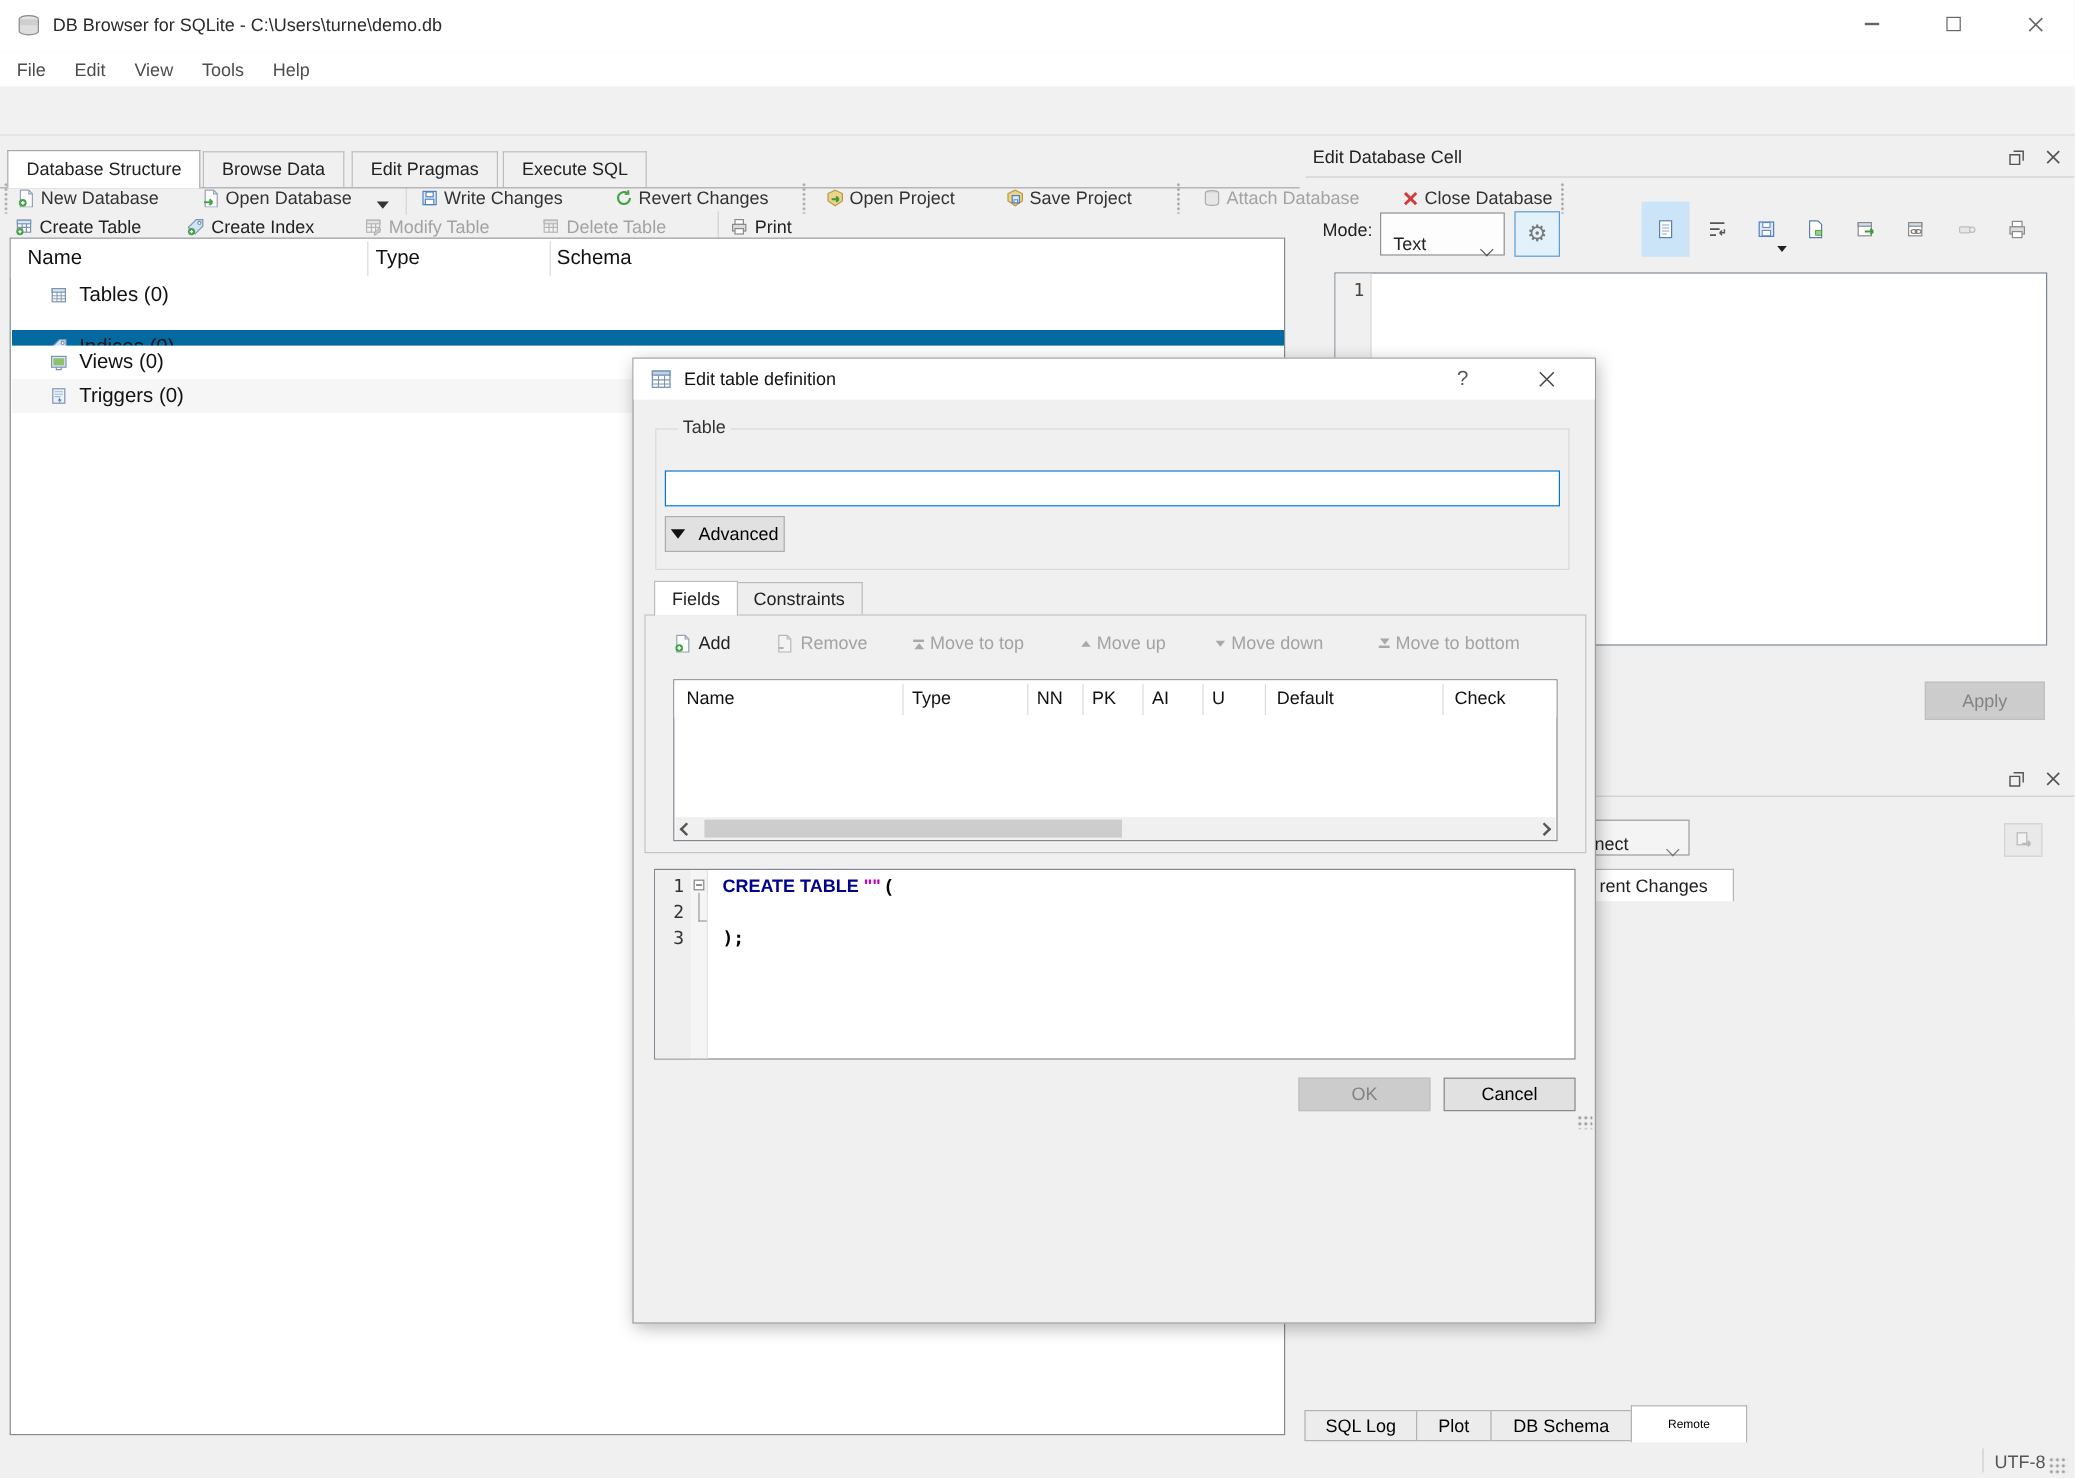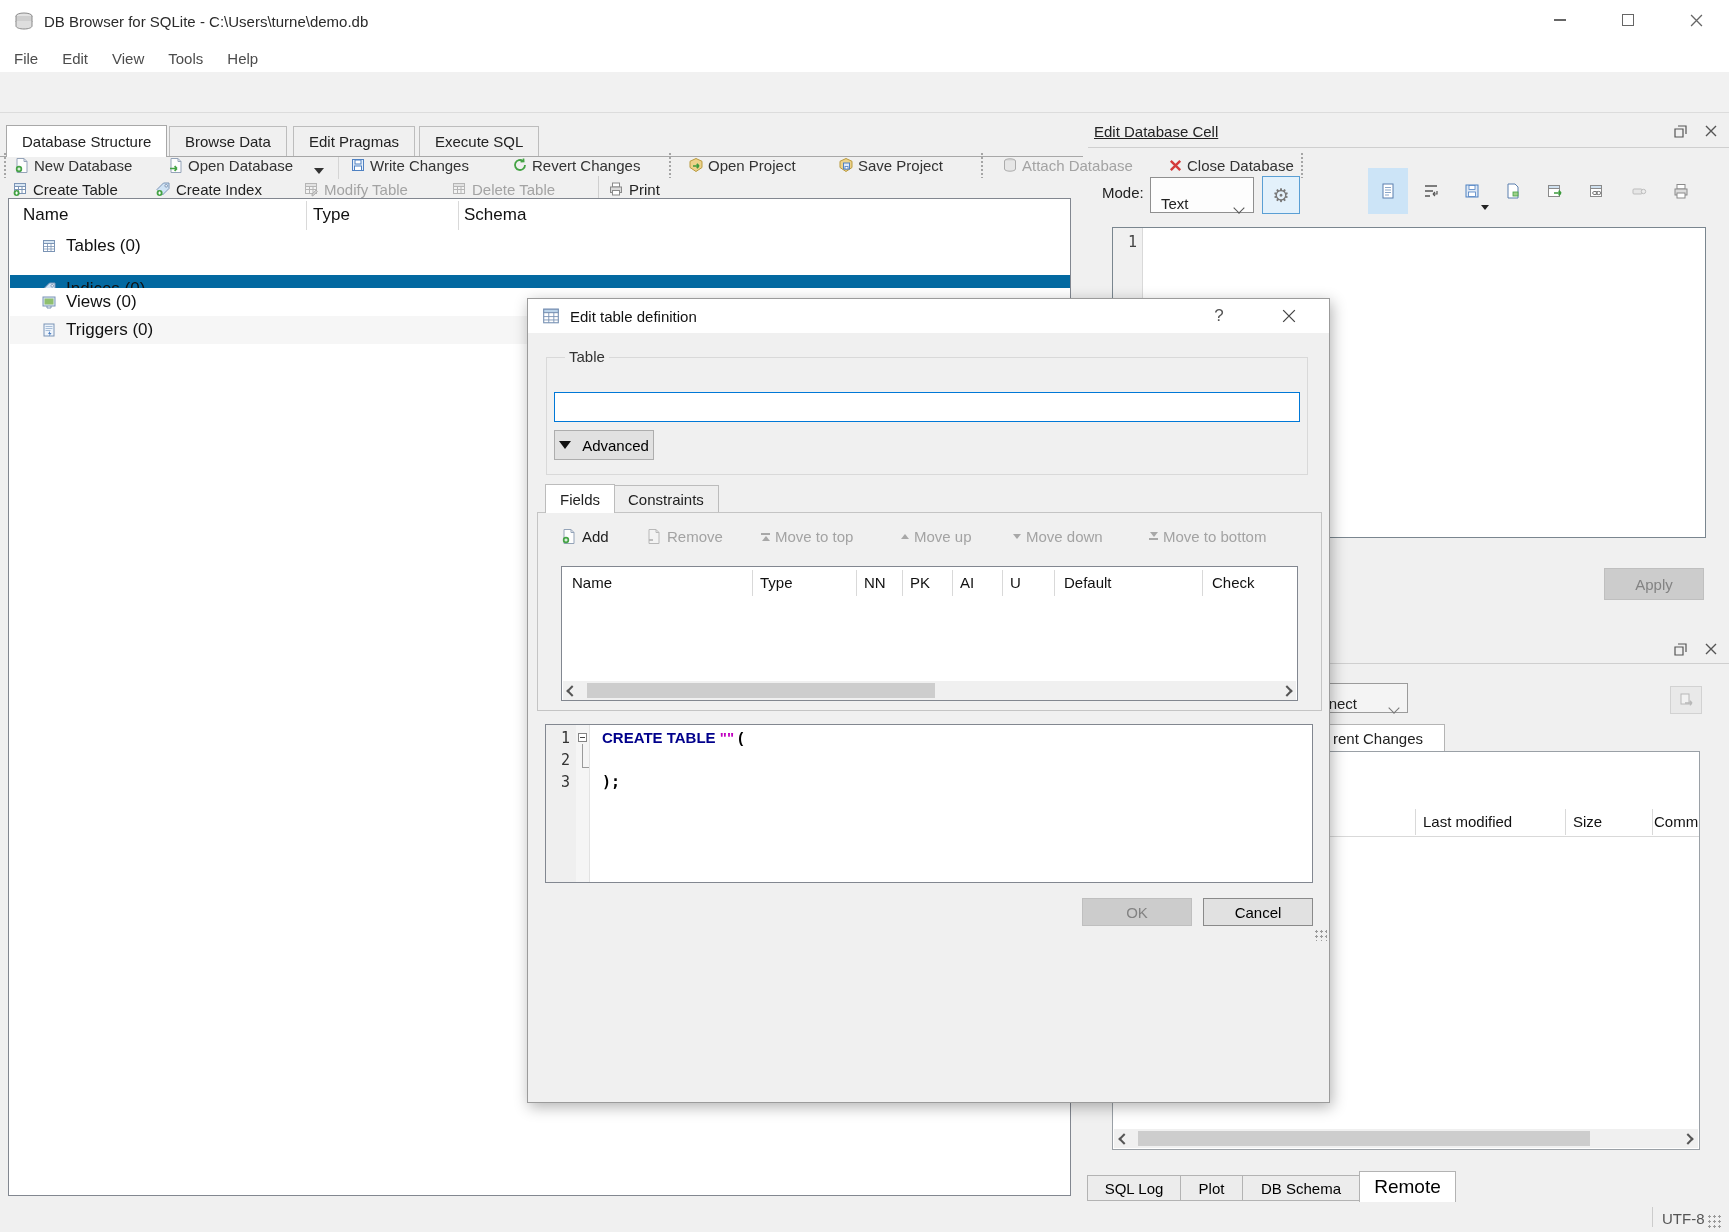--- a/index.html
+++ b/index.html
@@ -34,21 +34,21 @@
   .st-btn { position:absolute; top:173px; height:32px; display:flex; align-items:center; gap:5px; font-size:15px; color:#222; }
   .st-btn.disabled { color:#a3a3a3; }
 
   
   #tree { left:8px; top:198px; width:1063px; height:998px; background:#fff; border:1px solid #828790; }
   .tree-colsep { position:absolute; top:2px; width:1px; height:29px; background:#d9d9d9; }
   .tree-hlabel { position:absolute; top:6px; font-size:17px; color:#111; }
   .tree-row { position:absolute; left:1px; width:1060px; height:28px; display:flex; align-items:center; padding-left:31px; gap:9px; font-size:17px; color:#111; }
 
   
-  .dock-title { background:#f0f0f0; border-bottom:1px solid #cfcfcf; font-size:15px; color:#222;text-decoration:underline; }
+  .dock-title { background:#f0f0f0; border-bottom:1px solid #cfcfcf; font-size:15px; color:#222; }
   .dock-btn { position:absolute; width:22px; height:22px; display:flex; align-items:center; justify-content:center; }
 
   .combo { background:#fdfdfd; border:1px solid #8f8f8f; display:flex; align-items:flex-end; font-size:15px; color:#222; }
   .chev-down { width:8px; height:8px; border-right:1.6px solid #555; border-bottom:1.6px solid #555; transform:rotate(45deg); margin-top:-3px; }
   .chev-left { width:8px; height:8px; border-left:2px solid #555; border-bottom:2px solid #555; transform:rotate(45deg); }
   .chev-right { width:8px; height:8px; border-right:2px solid #555; border-top:2px solid #555; transform:rotate(45deg); }
 
   .icon-btn { position:absolute; width:40px; height:46px; display:flex; align-items:center; justify-content:center; }
   .icon-btn.selected { background:#cce4f7; }
 
@@ -408,51 +408,31 @@
     <svg width="16" height="16" viewBox="0 0 16 16">
       <rect x="3" y="2" width="8" height="10" fill="#f2f2f2" stroke="#b8b8b8"></rect>
       <path d="M7 11h7m0 0l-2.2-2.2M14 11l-2.2 2.2" stroke="#b8b8b8" stroke-width="1.5" fill="none"></path>
     </svg>
   </div>
 
   <div class="abs flexc" style="left:1325px;top:724px;width:120px;height:27px;background:#fff;border:1px solid #b4b4b4;border-bottom:none;padding-left:7px;font-size:15px;color:#222;z-index:2">
     <span>rent Changes</span>
   </div>
 
-  <div class="abs" style="left:1112px;top:751px;width:588px;height:399px;background:#fff;border:1px solid #9aa0a6">
-    <div class="abs" style="left:0;top:54px;width:586px;height:31px;background:#fff;border-bottom:1px solid #d9d9d9">
-      <span class="grid-colsep" style="left:302px"></span>
-      <span class="grid-colsep" style="left:452px"></span>
-      <span class="grid-colsep" style="left:539px"></span>
-      <span class="grid-hlabel" style="left:310px">Last modified</span>
-      <span class="grid-hlabel" style="left:460px">Size</span>
-      <span class="grid-hlabel" style="left:541px">Comm</span>
-    </div>
-
-    <div class="sb-track" style="left:1px;top:377px;width:584px;height:19px;border:none">
-      <span class="sb-btn" style="left:2px;top:2px;width:16px;height:15px">
-          <span class="chev-left"></span>
-        </span>
-      <span class="sb-thumb" style="left:24px;top:2px;width:452px;height:15px"></span>
-      <span class="sb-btn" style="left:566px;top:2px;width:16px;height:15px">
-          <span class="chev-right"></span>
-        </span>
-    </div>
-  </div>
 
   <div class="abs flexc" style="left:1087px;top:1175px;width:94px;height:26px;justify-content:center;background:#ececec;border:1px solid #b3b3b3;font-size:15px">
       <span>SQL Log</span>
     </div>
   <div class="abs flexc" style="left:1180px;top:1175px;width:63px;height:26px;justify-content:center;background:#ececec;border:1px solid #b3b3b3;font-size:15px">
       <span>Plot</span>
     </div>
   <div class="abs flexc" style="left:1242px;top:1175px;width:118px;height:26px;justify-content:center;background:#ececec;border:1px solid #b3b3b3;font-size:15px">
       <span>DB Schema</span>
     </div>
-  <div class="abs flexc" style="left:1359px;top:1171px;width:97px;height:31px;justify-content:center;background:#fff;border:1px solid #b3b3b3;border-bottom:none;font-size:19px;z-index:2">
+  <div class="abs flexc" style="left:1359px;top:1171px;width:97px;height:31px;justify-content:center;background:#fff;border:1px solid #b3b3b3;border-bottom:none;font-size:10px;z-index:2">
       <span>Remote</span>
     </div>
 
   <span class="abs" style="left:1652px;top:1207px;width:1px;height:20px;background:#cccccc"></span>
   <span class="abs" style="left:1662px;top:1210px;font-size:15px;color:#555">UTF-8</span>
   <span class="abs grip" style="left:1707px;top:1214px;width:16px;height:14px"></span>
 
   <div id="dialog" class="abs">
     <div id="dlg-title" class="abs">
       <svg width="18" height="18" viewBox="0 0 16 16">

